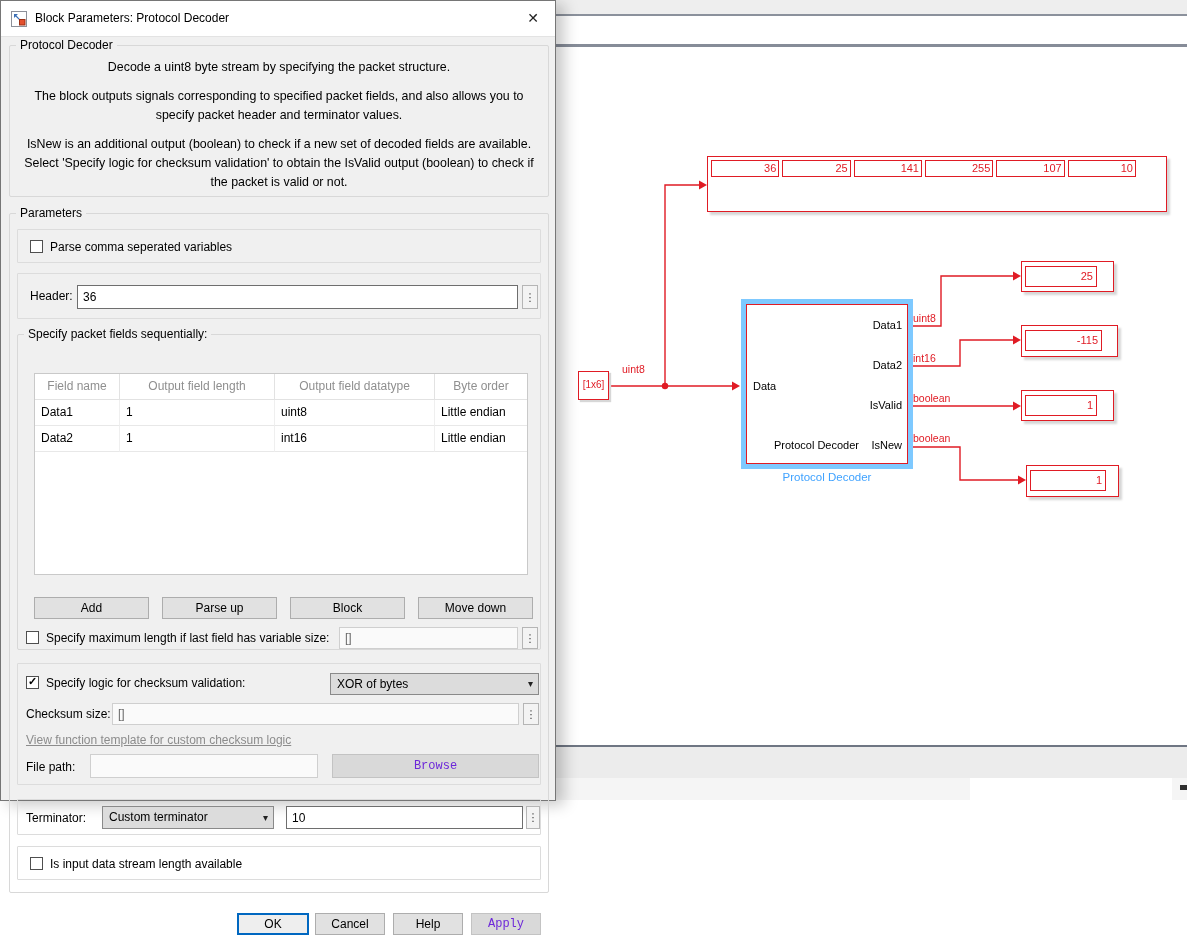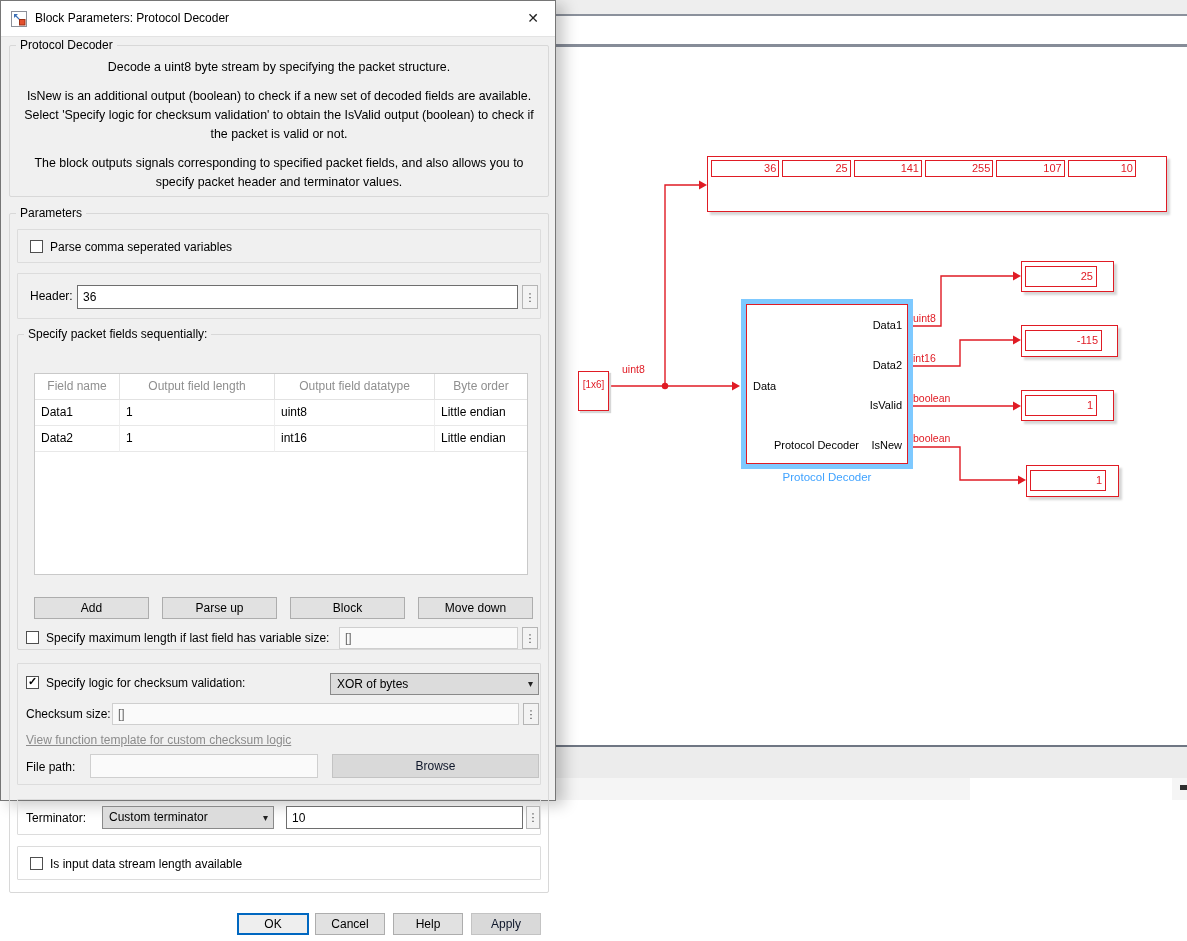--- a/index.html
+++ b/index.html
@@ -7,21 +7,21 @@
               font-family:"Liberation Sans", sans-serif; }
   .stage { position:relative; width:1187px; height:941px; }
 
   
   .editor { position:absolute; left:556px; top:0; width:631px; height:941px; background:#fff; }
   .band { position:absolute; left:0; width:631px; }
   .wires { position:absolute; left:0; top:0; width:631px; height:941px; }
   .blk-label { position:absolute; color:var(--diagram-red); font-size:10.5px; }
   .port-label { position:absolute; color:#000; font-size:11px; }
 
-  .src-block { position:absolute; left:22px; top:371px; width:31px; height:40px;
+  .src-block { position:absolute; left:22px; top:371px; width:31px; height:29px;
     background:#fff; border:1.4px solid var(--diagram-red); color:var(--diagram-red);
     font-size:10px; text-align:center; line-height:26px;
     box-shadow:2px 2px 1px #d7d7d7; }
 
   .top-display { position:absolute; left:151px; top:156px; width:460px; height:56px;
     background:#fff; border:1.8px solid var(--diagram-red);
     box-shadow:3px 3px 2px #d7d7d7; }
   .top-display .vals { display:flex; gap:3px; padding:3px 30px 0 3px; }
   .top-display .vals .cell { flex:1; height:17px; border:1px solid var(--diagram-red);
     color:var(--diagram-red); font-size:11px; text-align:right; line-height:15px; padding-right:2px; }
@@ -72,21 +72,21 @@
   .trow { display:grid; grid-template-columns:85px 155px 160px 1fr; }
   .hcell { color:#8f8f8f; font-size:12px; text-align:center; line-height:25px; height:26px;
     border-right:1px solid #e2e2e2; border-bottom:1px solid #e2e2e2; }
   .dcell { color:#000; font-size:12px; line-height:25px; height:26px; padding-left:6px;
     border-right:1px solid #efefef; border-bottom:1px solid #e8e8e8; }
   .trow :last-child { border-right:none; }
 
   .btn { position:absolute; height:22px; background:#e1e1e1; border:1px solid #adadad;
     font-size:12px; color:#000; text-align:center; line-height:20px; }
   .btn.ok { background:#eeeeee; border:2px solid var(--ok-border); line-height:18px; }
-  .btn.disabled { background:#d9d9d9; border:1px solid #c3c3c3; color:#0f172a; }
+  .btn.disabled { background:#d9d9d9; border:1px solid #c3c3c3; color:#6d28d9;font-family:Liberation Mono, monospace; }
 
   .dd { position:absolute; background:#dcdcdc; border:1px solid #8a8a8a; font-size:12px;
     color:#000; line-height:20px; padding-left:6px; }
   .dd .arrow { position:absolute; right:5px; top:0; font-size:10px; color:#222; }
 
   .link { position:absolute; font-size:12px; color:#8c8c8c; text-decoration:underline; white-space:nowrap; }
 </style>
 </head>
 <body>
 
@@ -177,22 +177,22 @@
         <rect x="8.5" y="8.5" width="5.5" height="5.5" fill="#e4502e" stroke="#9c2f14" stroke-width="1"></rect>
       </svg>
       <div class="ttext">Block Parameters: Protocol Decoder</div>
       <div class="close">✕</div>
     </div>
 
     <div class="group" style="left:8px;top:44px;width:540px;height:152px">
       <div class="gtitle">Protocol Decoder</div>
       <div class="desc">
         <p>Decode a uint8 byte stream by specifying the packet structure.</p>
+        <p>The block outputs signals corresponding to specified packet fields, and also allows you to specify packet header and terminator values.</p>
         <p>IsNew is an additional output (boolean) to check if a new set of decoded fields are available. Select 'Specify logic for checksum validation' to obtain the IsValid output (boolean) to check if the packet is valid or not.</p>
-        <p>The block outputs signals corresponding to specified packet fields, and also allows you to specify packet header and terminator values.</p>
       </div>
     </div>
 
     <div class="group" style="left:8px;top:212px;width:540px;height:680px">
       <div class="gtitle">Parameters</div>
     </div>
 
     <div class="rowbox" style="left:16px;top:228px;width:524px;height:34px">
       <div class="cb" style="left:12px;top:10px"></div>
       <div class="lbl" style="left:32px;top:10px">Parse comma seperated variables</div>

